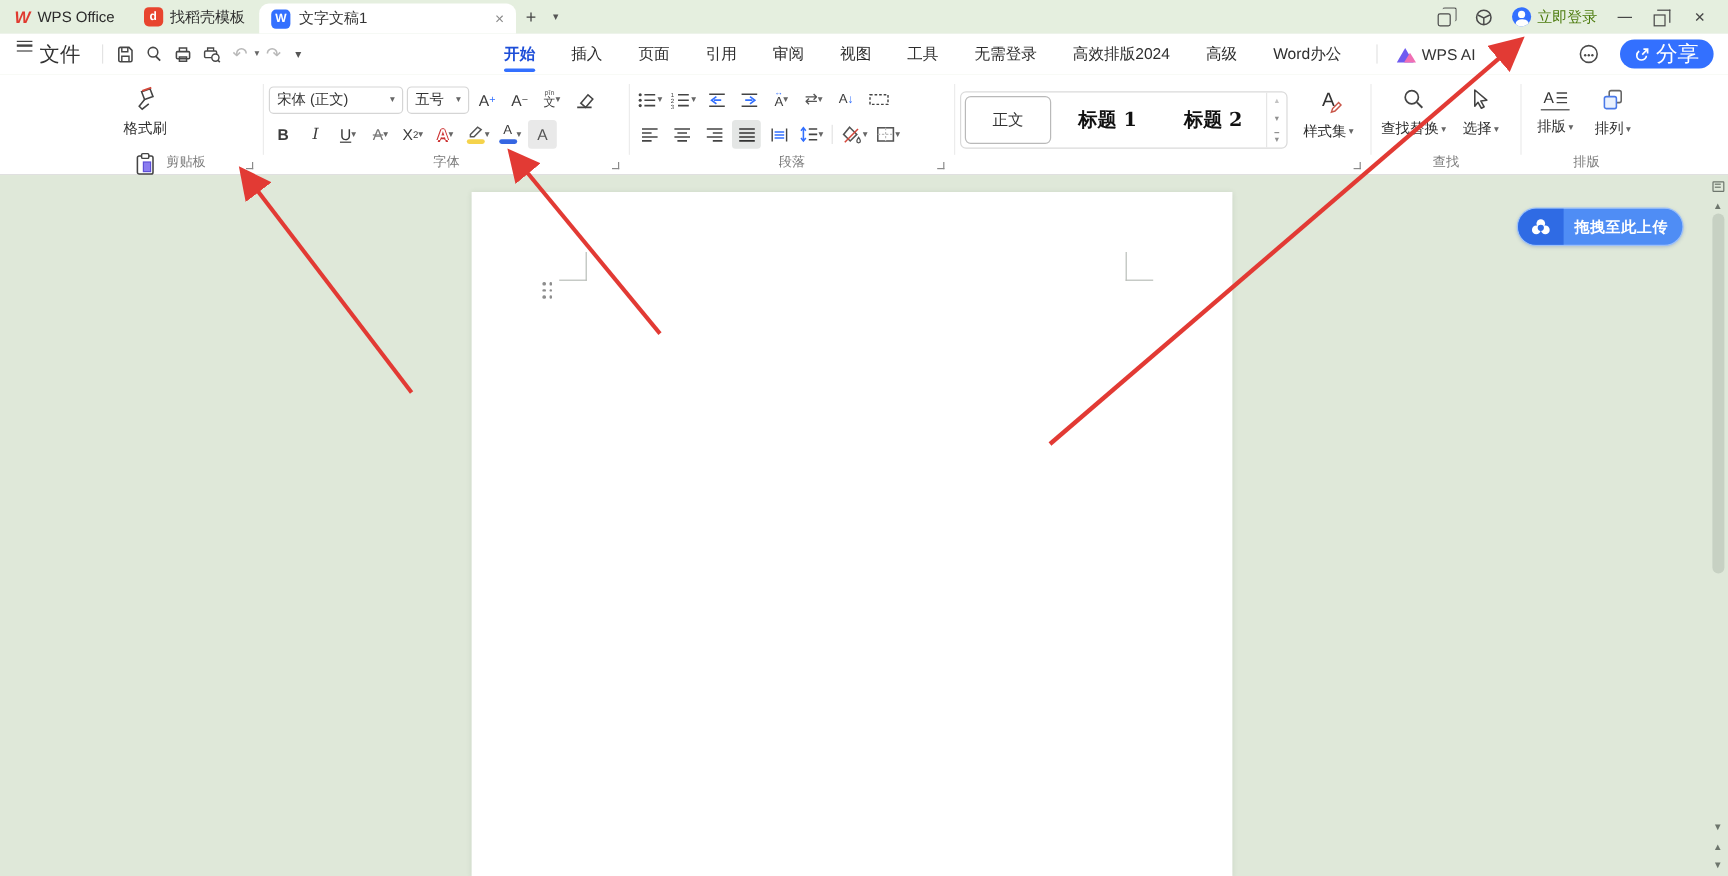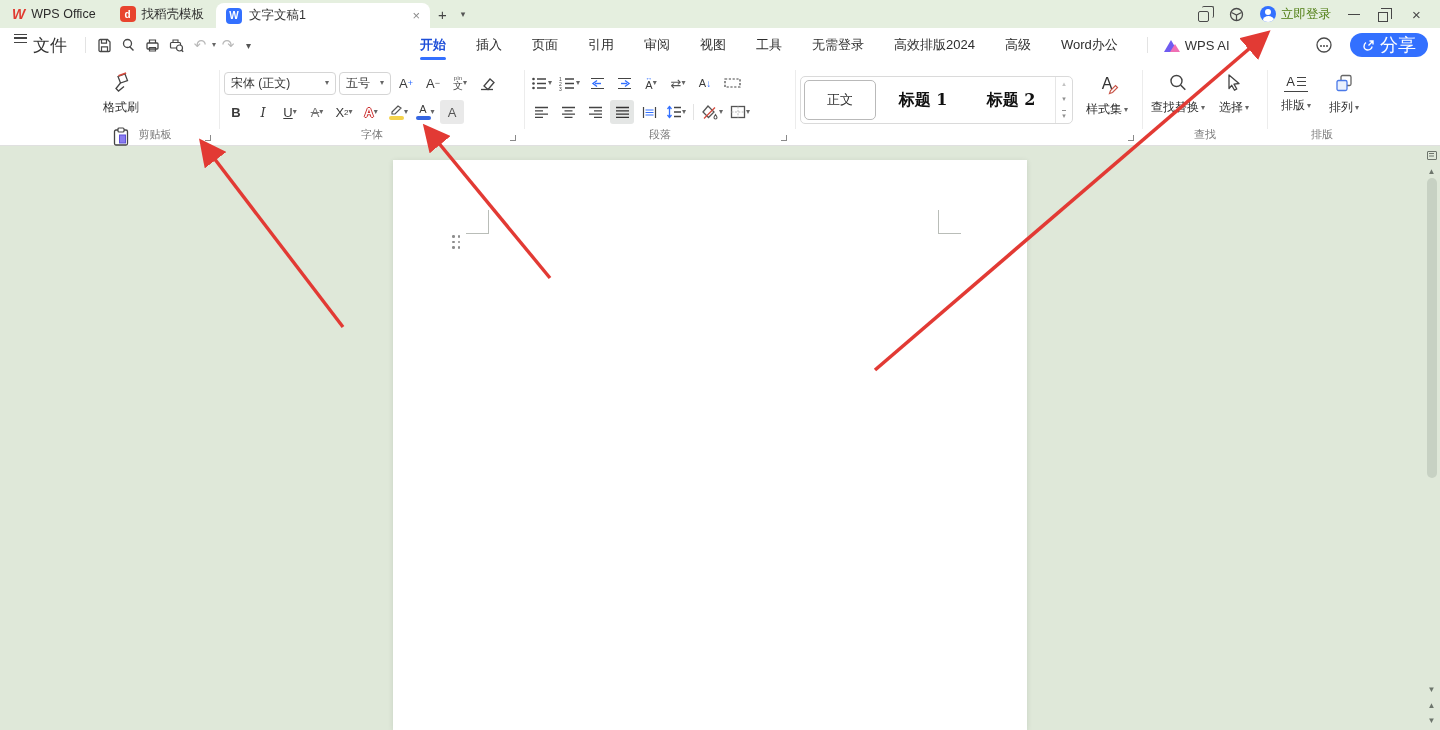--- a/index.html
+++ b/index.html
@@ -547,20 +547,31 @@
   <div class="crop-tr"></div>
   <div class="para-handle">
     <i></i>
       <i></i>
       <i></i>
       <i></i>
       <i></i>
       <i></i>
   </div>
 
+  <div class="uploadpill">
+    <span class="cloudseg">
+      <svg width="20" height="18" viewBox="0 0 20 18">
+          <circle cx="10" cy="6.3" r="3.6" fill="#fff"></circle>
+          <circle cx="6.2" cy="11.6" r="3.6" fill="#fff"></circle>
+          <circle cx="13.8" cy="11.6" r="3.6" fill="#fff"></circle>
+          <circle cx="10" cy="9.8" r="2.6" fill="#2f6be4"></circle>
+        </svg>
+    </span>
+    <span class="uptext">拖拽至此上传</span>
+  </div>
 
   <div class="vscroll">
     <span class="vs-btn" style="top:2px">
         <span class="ruler-ico"></span>
       </span>
     <span class="vs-btn" style="top:18px">▲</span>
     <span class="vs-thumb"></span>
     <span class="vs-btn" style="top:536px">▼</span>
     <span class="vs-btn" style="top:552px">▲</span>
     <span class="vs-btn" style="top:567px">▼</span>

